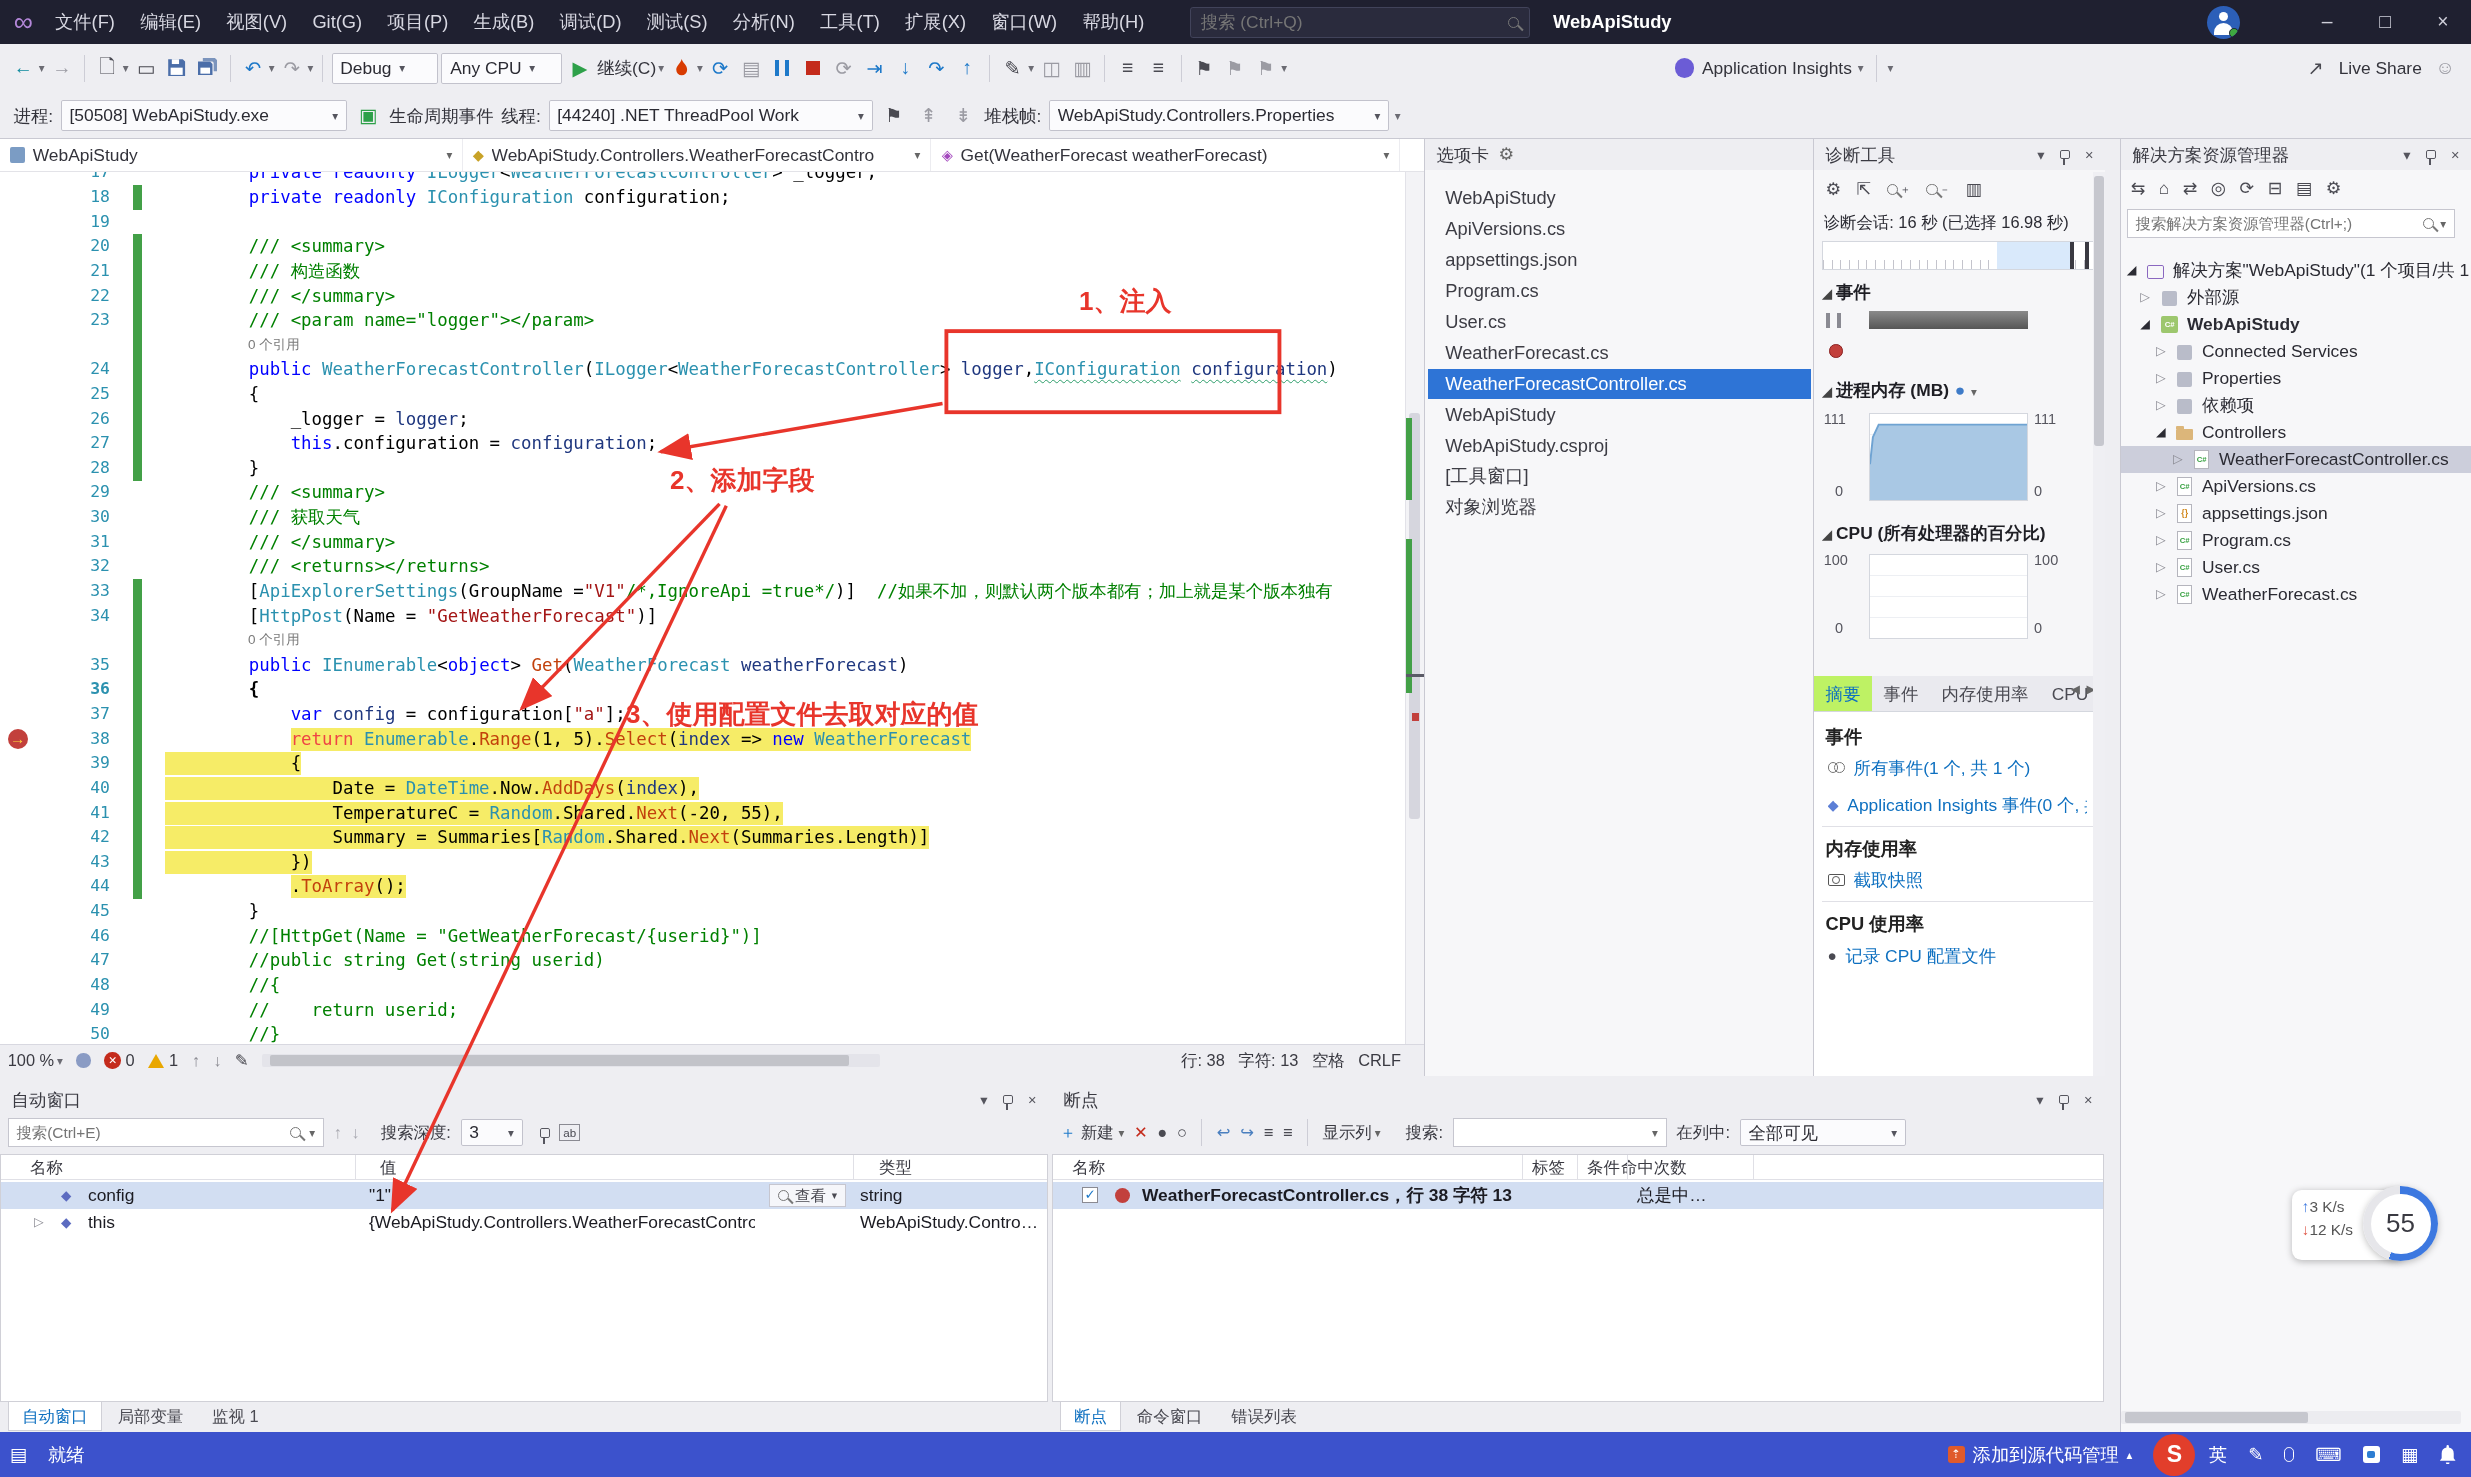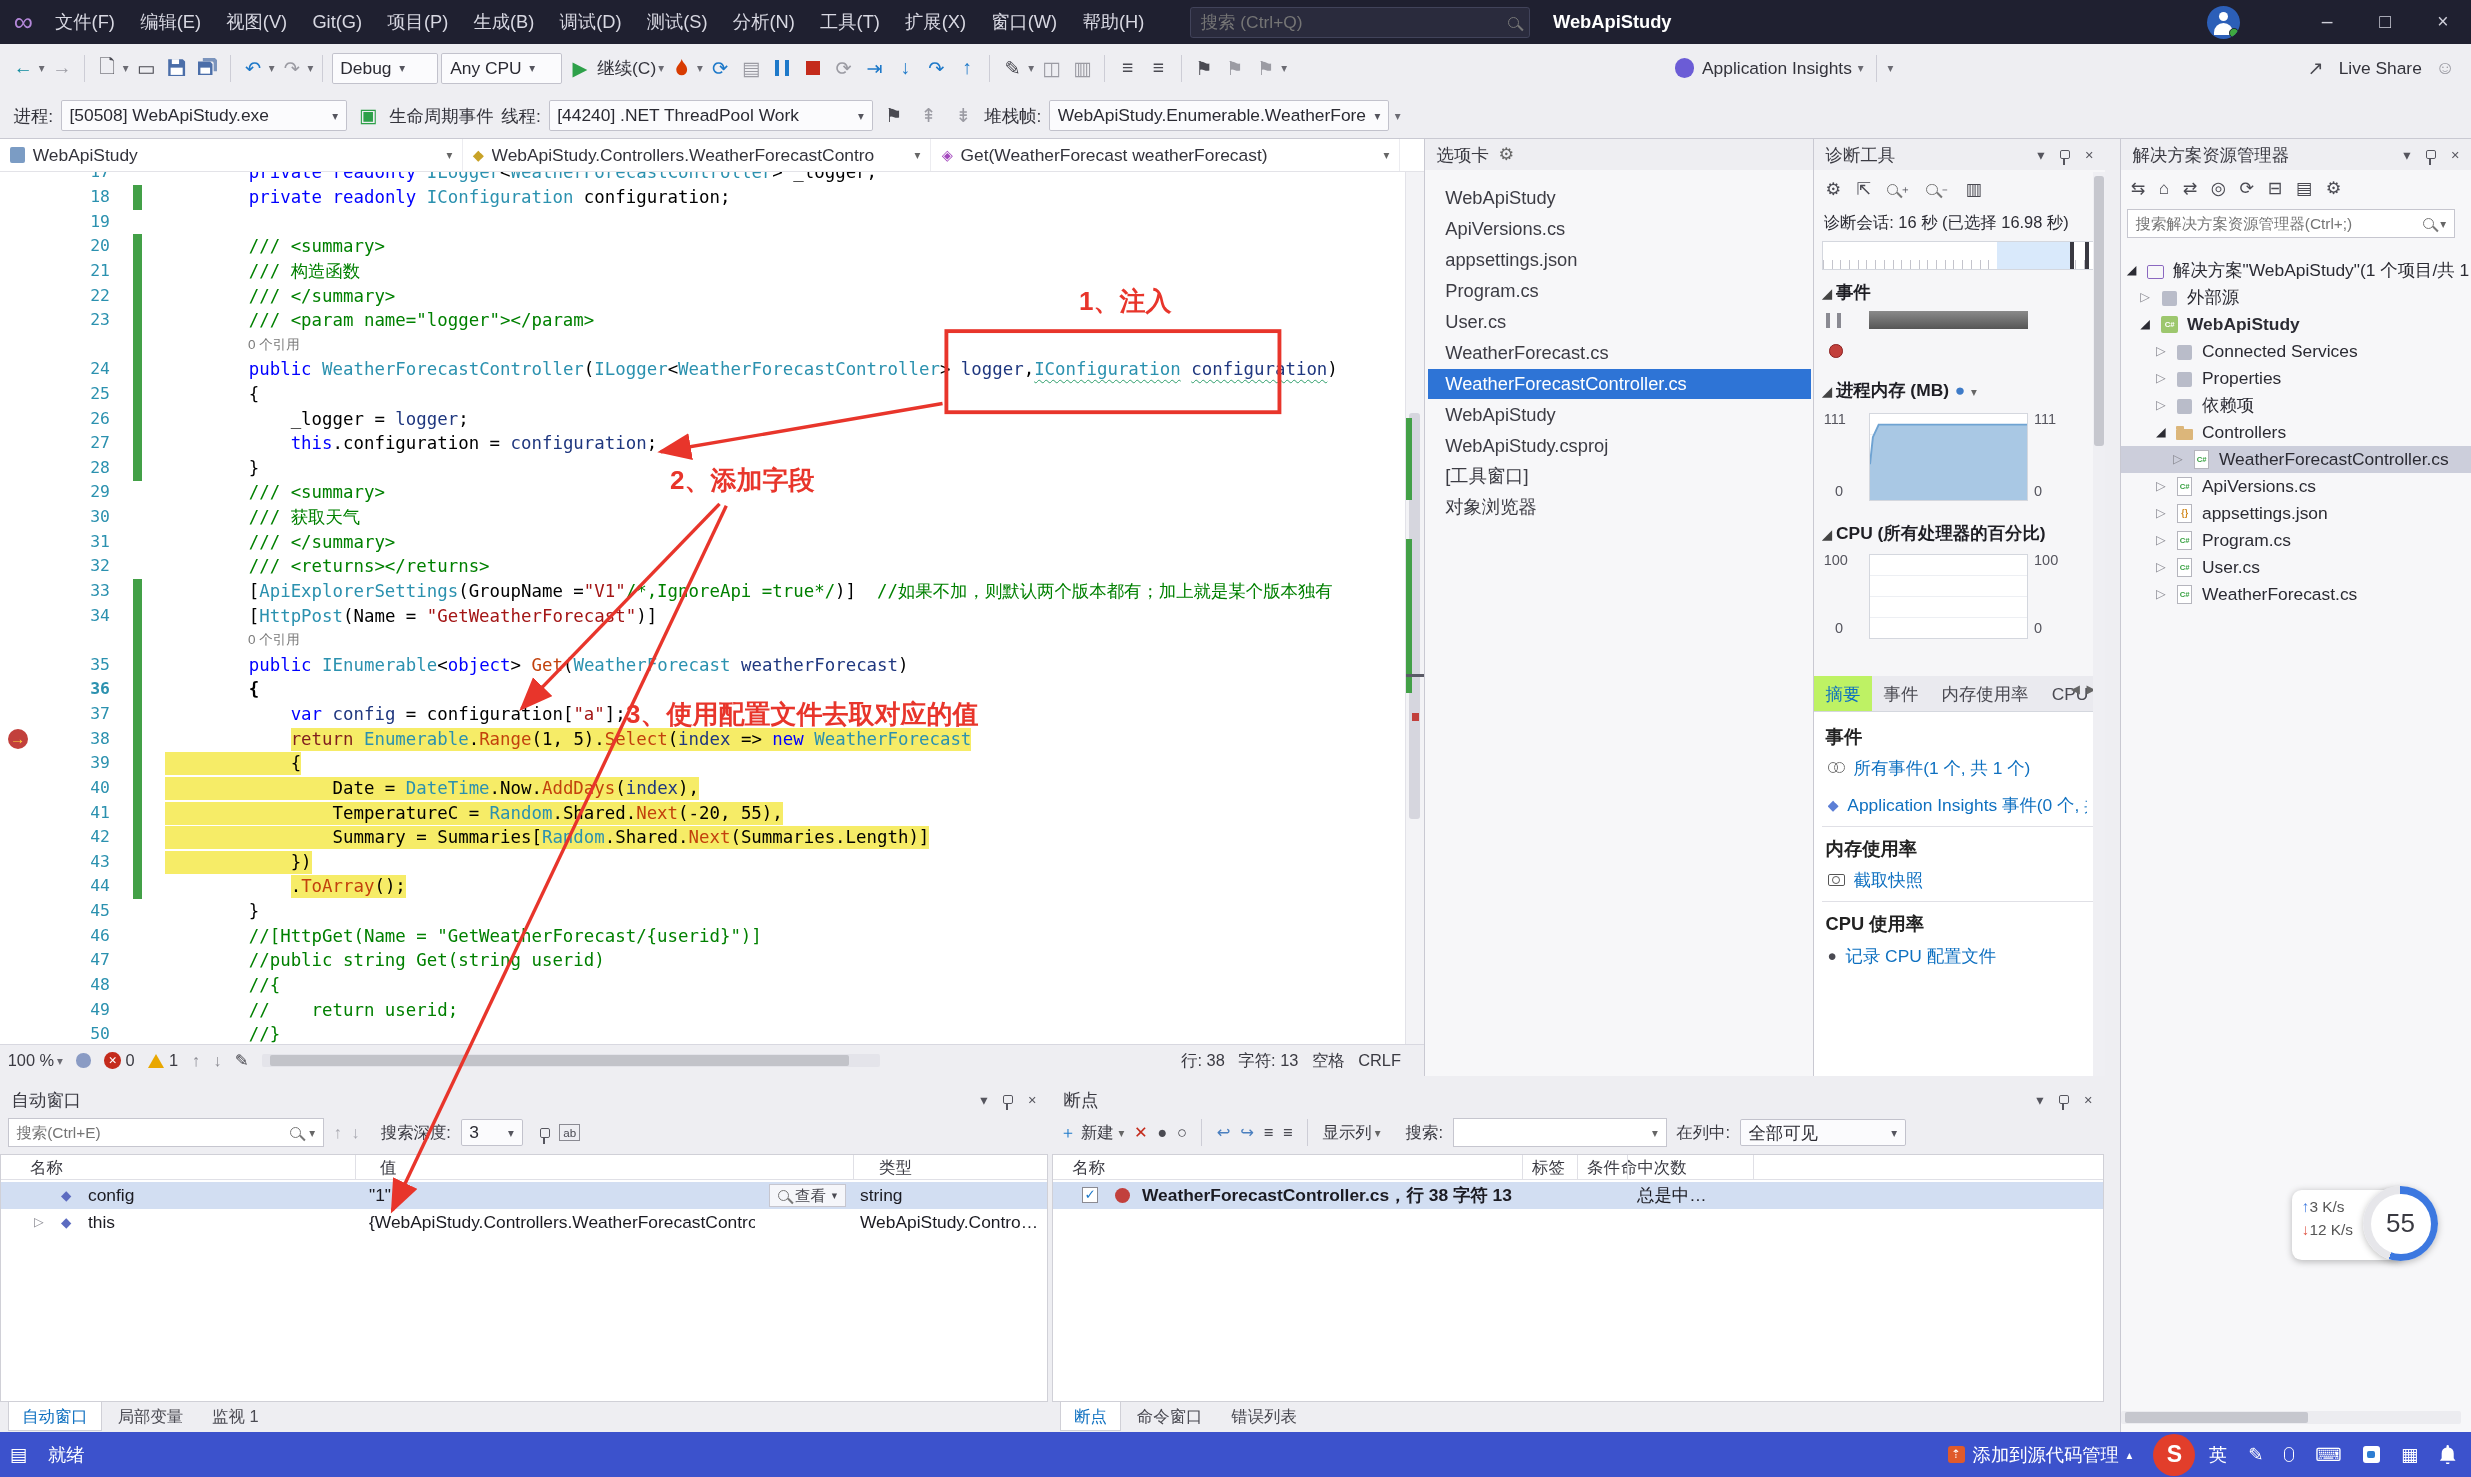--- a/index.html
+++ b/index.html
@@ -35,21 +35,21 @@
   #navbar{position:absolute;left:0;top:0;width:100%;height:33px;background:#FFF;border-bottom:1px solid #E3E3E8}
   .navdd{position:absolute;top:0;height:32px;display:flex;align-items:center;gap:7.7px;padding:0 9.7px;border-right:1px solid #ECECF0;font-size:17.4px;color:#33333B}
   .navdd .car{margin-left:auto;font-size:11.6px;color:#666}
   #code{position:absolute;left:0;top:33px;width:1405px;height:872px;overflow:hidden;background:#FFF}
   .crow{position:absolute;left:0;width:100%;height:24.6px;line-height:24.6px}
   .lnum{position:absolute;left:0;top:0;width:110px;text-align:right;color:#2B91AF;font-family:"DejaVu Sans Mono",monospace;font-size:16.4px}
   .gbar{position:absolute;left:133px;top:0;width:8.7px;height:24.6px;background:#43A047}
   .hl{position:absolute;top:1px;height:23px;background:#F6EC67}
   .ctext{position:absolute;left:165px;top:0;font-family:"DejaVu Sans Mono",monospace;font-size:17.4px;white-space:pre}
   .lens{position:absolute;left:248px;top:0;color:#7A7A7A;font-size:13.5px;line-height:24.6px}
-  .kw{color:#0000FF}.ctrl{color:#7f1d1d}.ty{color:#2B91AF}.str{color:#A31515}.cm{color:#008000}.m{color:#c2410c}.loc{color:#1F377F}.pl{color:#000}
+  .kw{color:#0000FF}.ctrl{color:#ef4444}.ty{color:#2B91AF}.str{color:#A31515}.cm{color:#008000}.m{color:#c2410c}.loc{color:#1F377F}.pl{color:#000}
   .sq{text-decoration:underline wavy #2E9E6B 1px;text-underline-offset:3.9px}
   .curbp{position:absolute;left:7.7px;top:1.9px;width:20px;height:20px;border-radius:50%;background:#C2403C;display:flex;align-items:center;justify-content:center}
   .curbp span{color:#FFD83B;font-size:15.4px;font-weight:bold;line-height:1}
   #vscroll{position:absolute;right:0;top:33px;width:19.3px;height:872px;background:#F3F3F6;border-left:1px solid #E2E2E8}
   #edstatus{position:absolute;left:0;bottom:0;width:1424px;height:32px;background:#EEEEF2;border-top:1px solid #D8D8E0;display:flex;align-items:center;font-size:16.4px;color:#3A3A42}
   .eds{display:inline-flex;align-items:center;gap:4.8px;margin-right:13.5px;white-space:nowrap}
   .errdot{width:16.4px;height:16.4px;border-radius:50%;background:#C42B1C;color:#fff;font-size:10.6px;display:flex;align-items:center;justify-content:center}
   .warntri{width:0;height:0;border-left:8.7px solid transparent;border-right:8.7px solid transparent;border-bottom:14.5px solid #E9A700}
   #hscroll{position:relative;width:618px;height:13.5px;background:#E4E4EA;border-radius:1.9px}
   #hscroll .thumb{position:absolute;left:7.7px;top:1px;height:11.6px;width:579px;background:#C2C3C9;border-radius:1.9px}
@@ -243,21 +243,21 @@
   <span class="dlabel">线程:</span>
   <span class="combo" style="width:324px">
       <span class="cv">[44240] .NET ThreadPool Work</span>
       <span class="car" style="margin-left:auto">▾</span>
     </span>
   <span class="tbi">⚑</span>
   <span class="tbi gray">⇞</span>
   <span class="tbi gray">⇟</span>
   <span class="dlabel">堆栈帧:</span>
   <span class="combo" style="width:340px">
-      <span class="cv">WebApiStudy.Enumerable.WeatherFore</span>
+      <span class="cv">WebApiStudy.Controllers.Properties</span>
       <span class="car" style="margin-left:auto">▾</span>
     </span>
   <span class="tbcaret">▾</span>
 </div>
 
 <div id="editor">
   <div id="navbar">
     <div class="navdd" style="left:0;width:463px">
       <span style="width:15.4px;height:15.4px;background:#7B9CC4;border-radius:1.9px"></span>
       <span>WebApiStudy</span>

